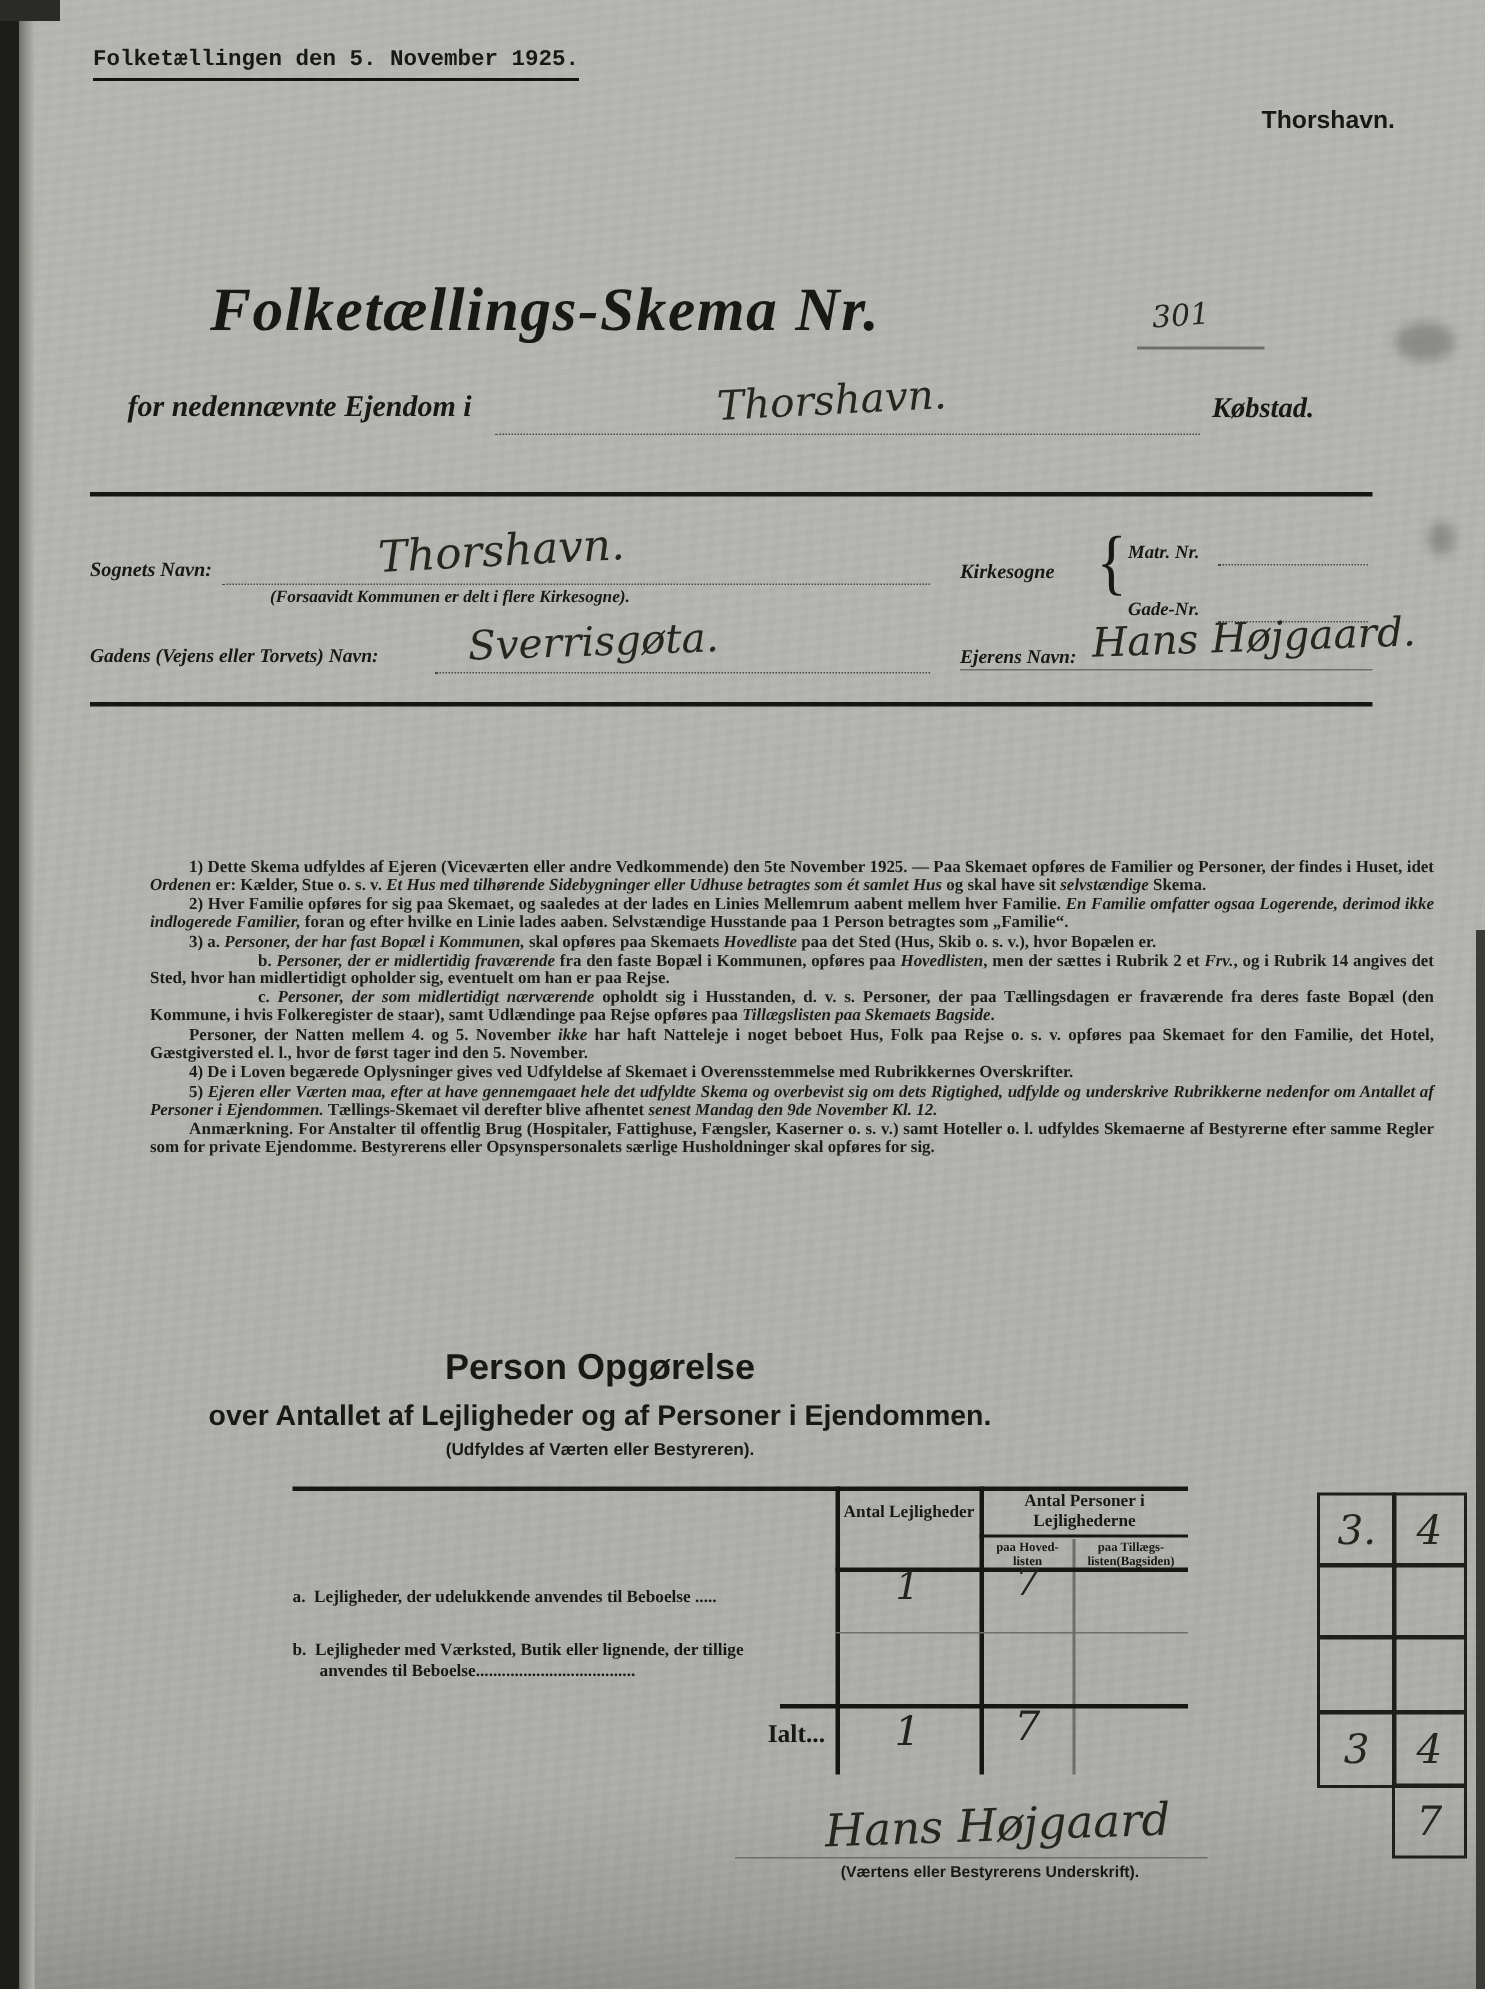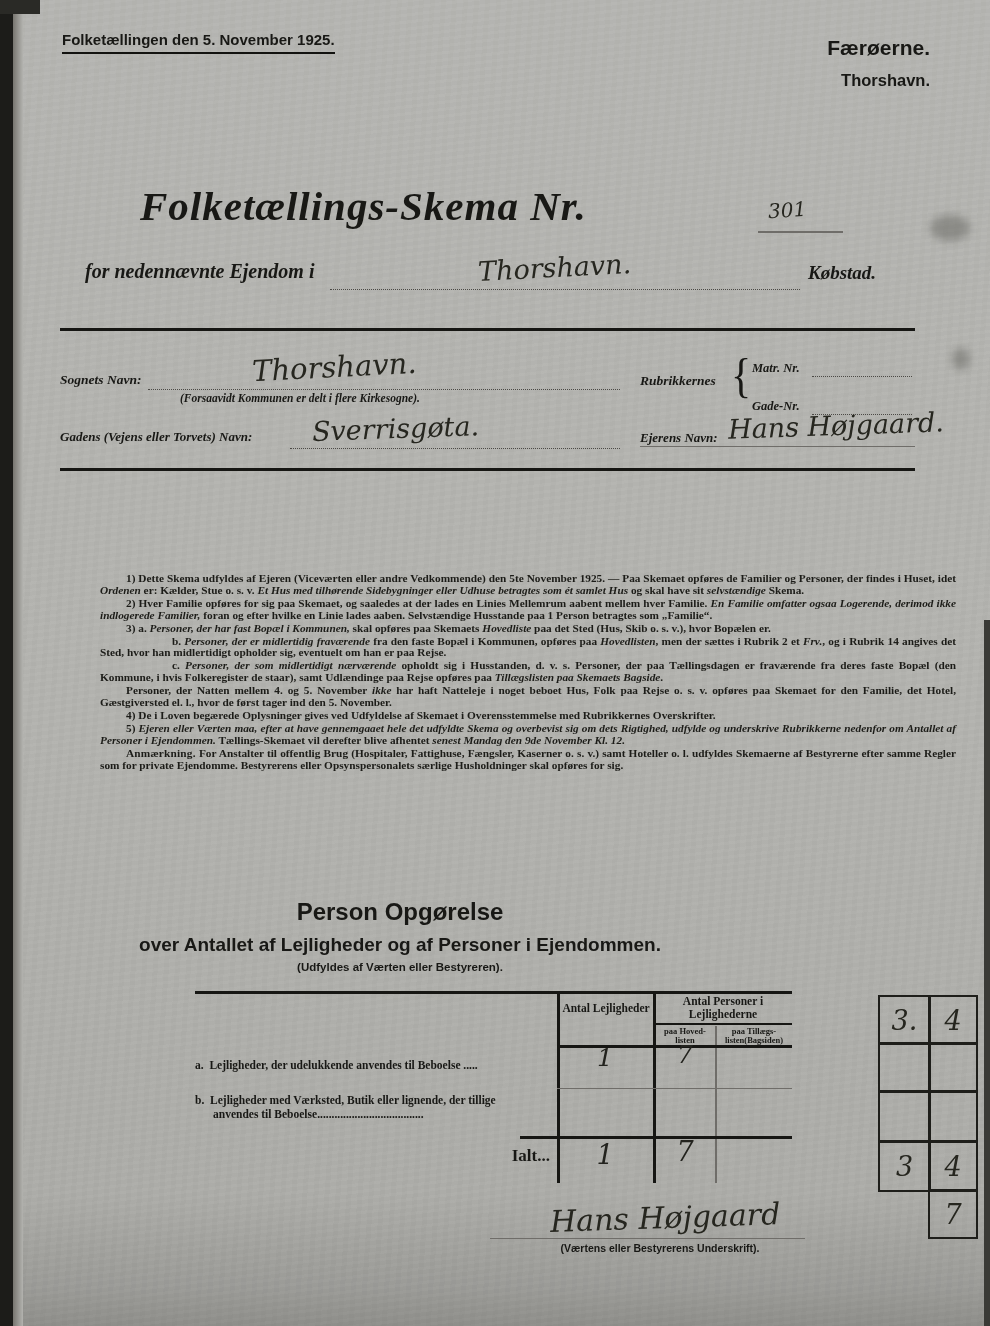--- a/index.html
+++ b/index.html
@@ -39,41 +39,40 @@
 <div id="page">
   <div class="noise"></div>
 
   <div class="abs" style="left:0;top:0;width:13px;height:1326px;background:#1c1c19;"></div>
   <div class="abs" style="left:13px;top:0;width:10px;height:1326px;background:linear-gradient(90deg,#77756f,#b3b3af);"></div>
   <div class="abs" style="left:0;top:0;width:40px;height:14px;background:#2a2a26;"></div>
   <div class="abs" style="left:984px;top:620px;width:6px;height:706px;background:#3a3a36;"></div>
   <div class="smudge" style="left:930px;top:215px;width:40px;height:26px;"></div>
   <div class="smudge" style="left:952px;top:348px;width:18px;height:22px;"></div>
 
-  <div class="abs sans b" style="left:62px;top:31px;font-size:15px;border-bottom:2.5px solid #12120f;padding-bottom:4px;">Folketællingen den 5. November 1925.</div>
-  <div class="abs sans b" style="left:680px;top:36px;width:250px;text-align:right;font-size:21px;">Færøerne.</div>
+  <div class="abs sans b" style="left:62px;top:31px;font-size:15px;border-bottom:2.5px solid #12120f;padding-bottom:4px;font-family:Liberation Mono, monospace;">Folketællingen den 5. November 1925.</div>
   <div class="abs sans b" style="left:680px;top:71px;width:250px;text-align:right;font-size:16.5px;">Thorshavn.</div>
 
   <div class="abs serif bi" style="left:140px;top:182px;font-size:41px;letter-spacing:1px;">Folketællings-Skema Nr.</div>
   <div class="abs hw" style="left:768px;top:198px;font-size:20px;transform:rotate(-4deg);">301</div>
   <div class="abs lnl" style="left:758px;top:231px;width:85px;height:1.5px;"></div>
 
   <div class="abs serif bi" style="left:85px;top:260px;font-size:20px;">for nedennævnte Ejendom i</div>
   <div class="abs hw" style="left:478px;top:252px;font-size:27px;transform:rotate(-3deg);">Thorshavn.</div>
   <div class="abs dot" style="left:330px;top:288px;width:470px;"></div>
   <div class="abs serif bi" style="left:808px;top:262px;font-size:19px;">Købstad.</div>
 
   <div class="abs ln" style="left:60px;top:328px;width:855px;height:3px;"></div>
 
   <div class="abs serif bi" style="left:60px;top:372px;font-size:13.5px;">Sognets Navn:</div>
   <div class="abs dot" style="left:148px;top:388px;width:472px;"></div>
   <div class="abs hw" style="left:252px;top:350px;font-size:29px;transform:rotate(-3deg);">Thorshavn.</div>
   <div class="abs serif bi" style="left:180px;top:392px;font-size:11.5px;">(Forsaavidt Kommunen er delt i flere Kirkesogne).</div>
 
-  <div class="abs serif bi" style="left:640px;top:373px;font-size:13.5px;">Rubrikkernes</div>
+  <div class="abs serif bi" style="left:640px;top:373px;font-size:13.5px;">Kirkesogne</div>
   <div class="abs serif" style="left:731px;top:352px;font-size:42px;font-weight:normal;transform:scaleY(1.15);">{</div>
   <div class="abs serif bi" style="left:752px;top:361px;font-size:12.5px;">Matr. Nr.</div>
   <div class="abs dot" style="left:812px;top:375px;width:100px;"></div>
   <div class="abs serif bi" style="left:752px;top:399px;font-size:12.5px;">Gade-Nr.</div>
   <div class="abs dot" style="left:812px;top:413px;width:100px;"></div>
 
   <div class="abs serif bi" style="left:60px;top:429px;font-size:13px;">Gadens (Vejens eller Torvets) Navn:</div>
   <div class="abs dot" style="left:290px;top:447px;width:330px;"></div>
   <div class="abs hw" style="left:312px;top:413px;font-size:27px;transform:rotate(-2deg);">Sverrisgøta.</div>
 

